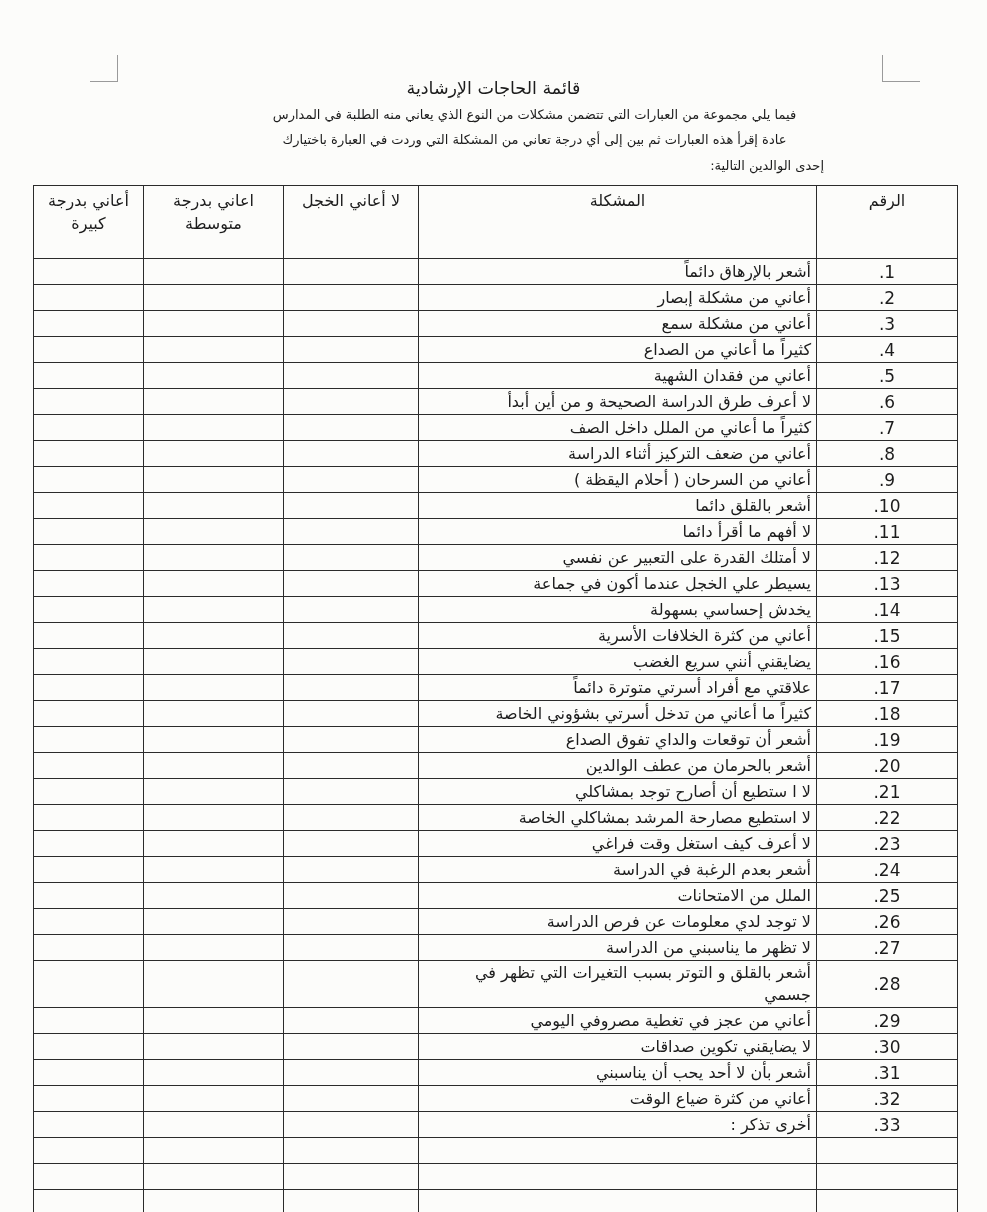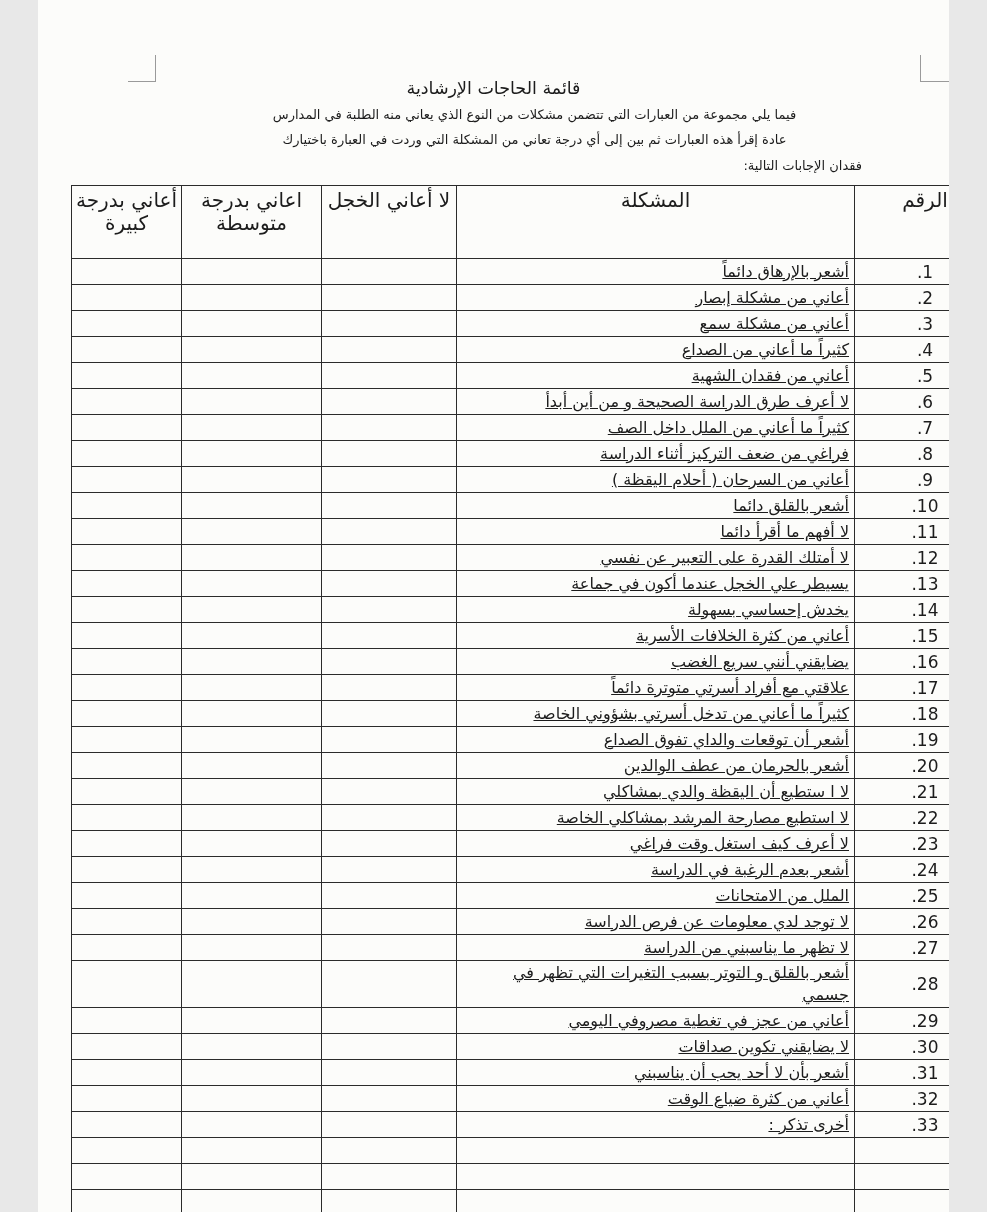--- a/index.html
+++ b/index.html
@@ -1,20 +1,20 @@
 <!DOCTYPE html>
 <html lang="ar" dir="rtl"><head>
 <meta charset="utf-8">
 <style>
   * { margin: 0; padding: 0; box-sizing: border-box; }
   html, body { background: #e8e8e8; }
   body { font-family: "DejaVu Sans", sans-serif; }
   .sheet {
     position: relative;
-    width: 911px;
+    width: 987px;
     height: 1212px;
     margin: 0 auto;
     background: #fcfcfa;
     overflow: hidden;
     color: #1c1c1c;
     direction: rtl;
   }
   
   .corner-mark { position: absolute; }
   .corner-mark.tl {
@@ -65,51 +65,50 @@
   .form-table td, .form-table th {
     border: 1px solid #2b2b2b;
     font-weight: normal;
     overflow: hidden;
   }
   .form-table thead tr { height: 73px; }
   .form-table thead th {
     vertical-align: top;
     text-align: center;
     padding-top: 3px;
-    font-size: 20px;
+    font-size: 16px;
     line-height: 23px;
   }
   .form-table tbody tr { height: 26px; }
   .c-num {
     text-align: center;
     vertical-align: middle;
     font-size: 17px;
   }
   .c-num .num { direction: ltr; unicode-bidi: isolate; display: inline-block; }
   .c-prob {
     text-align: right;
     vertical-align: middle;
     padding: 1px 5px 1px 12px;
     line-height: 22px;
-    text-decoration: underline;
   }
   .c-ans { background: #fcfcfa; }
 </style>
 </head>
 <body>
 
 <div class="sheet">
 
   <div class="corner-mark tl"></div>
   <div class="corner-mark tr"></div>
 
   <div class="doc-title">قائمة الحاجات الإرشادية</div>
   <div class="intro-line intro-1">فيما يلي مجموعة من العبارات التي تتضمن مشكلات من النوع الذي يعاني منه الطلبة في المدارس</div>
   <div class="intro-line intro-2">عادة إقرأ هذه العبارات ثم بين إلى أي درجة تعاني من المشكلة التي وردت في العبارة باختيارك</div>
-  <div class="intro-line intro-3">فقدان الإجابات التالية:</div>
+  <div class="intro-line intro-3">إحدى الوالدين التالية:</div>
 
   <table class="form-table">
     <colgroup>
       <col style="width:141px">
       <col style="width:398px">
       <col style="width:135px">
       <col style="width:140px">
       <col style="width:110px">
     </colgroup>
     <thead>
@@ -173,21 +172,21 @@
     <tr>
       <td class="c-num"><span class="num">.7</span></td>
       <td class="c-prob">كثيراً ما أعاني من الملل داخل الصف</td>
       <td class="c-ans"></td>
       <td class="c-ans"></td>
       <td class="c-ans"></td>
     </tr>
 
     <tr>
       <td class="c-num"><span class="num">.8</span></td>
-      <td class="c-prob">فراغي من ضعف التركيز أثناء الدراسة</td>
+      <td class="c-prob">أعاني من ضعف التركيز أثناء الدراسة</td>
       <td class="c-ans"></td>
       <td class="c-ans"></td>
       <td class="c-ans"></td>
     </tr>
 
     <tr>
       <td class="c-num"><span class="num">.9</span></td>
       <td class="c-prob">أعاني من السرحان ( أحلام اليقظة )</td>
       <td class="c-ans"></td>
       <td class="c-ans"></td>
@@ -277,21 +276,21 @@
     <tr>
       <td class="c-num"><span class="num">.20</span></td>
       <td class="c-prob">أشعر بالحرمان من عطف الوالدين</td>
       <td class="c-ans"></td>
       <td class="c-ans"></td>
       <td class="c-ans"></td>
     </tr>
 
     <tr>
       <td class="c-num"><span class="num">.21</span></td>
-      <td class="c-prob">لا ا ستطيع أن اليقظة والدي بمشاكلي</td>
+      <td class="c-prob">لا ا ستطيع أن أصارح توجد بمشاكلي</td>
       <td class="c-ans"></td>
       <td class="c-ans"></td>
       <td class="c-ans"></td>
     </tr>
 
     <tr>
       <td class="c-num"><span class="num">.22</span></td>
       <td class="c-prob">لا استطيع مصارحة المرشد بمشاكلي الخاصة</td>
       <td class="c-ans"></td>
       <td class="c-ans"></td>

